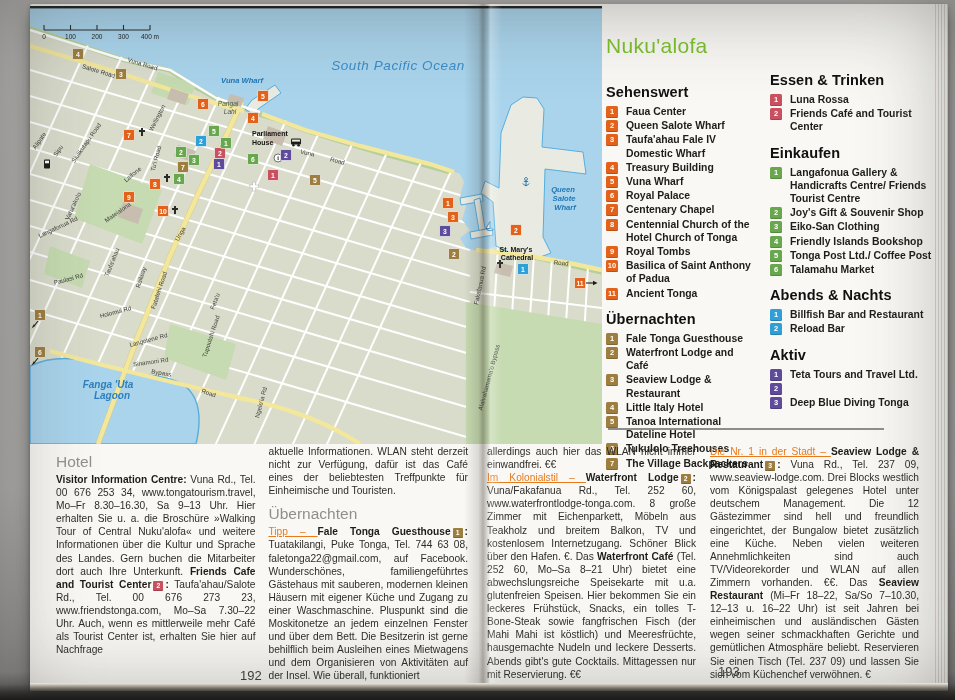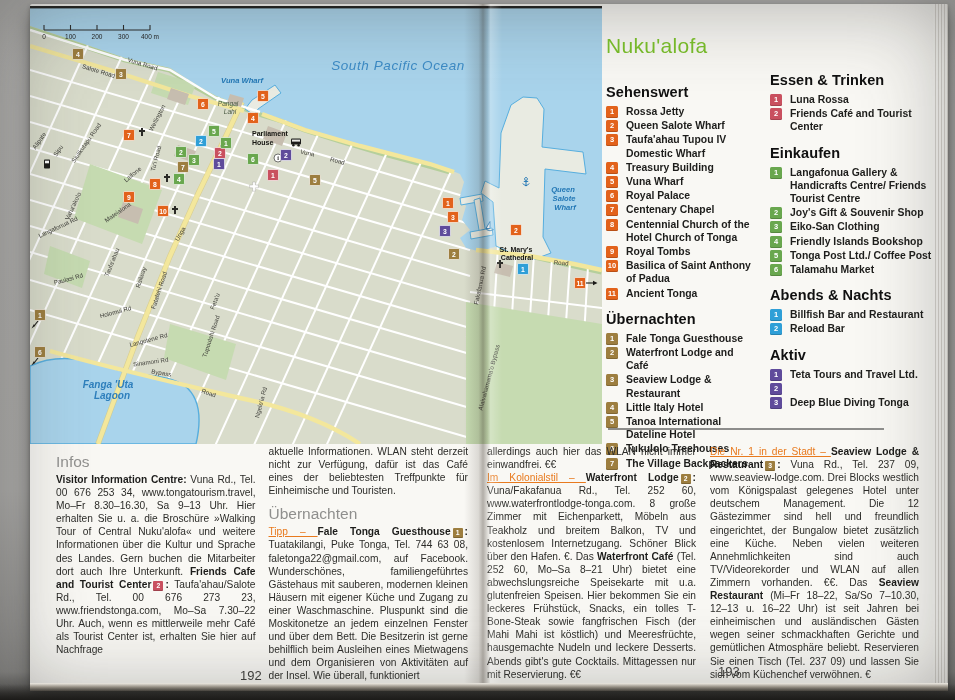--- a/index.html
+++ b/index.html
@@ -387,29 +387,29 @@
     </div>
 
     <div class="legend-panel">
       <h1 class="legend-title">Nuku'alofa</h1>
       <div class="legend-cols">
         <div class="lcol lcol-a">
             <div class="legend-section">
               <div class="legend-heading">Sehenswert</div>
               <div class="legend-item">
                 <span class="chip" style="background: rgb(226, 98, 27);">1</span>
-                <span class="lab">Rossa Jetty</span>
+                <span class="lab">Faua Center</span>
               </div>
               <div class="legend-item">
                 <span class="chip" style="background: rgb(226, 98, 27);">2</span>
                 <span class="lab">Queen Salote Wharf</span>
               </div>
               <div class="legend-item">
                 <span class="chip" style="background: rgb(226, 98, 27);">3</span>
-                <span class="lab">Taufa'ahau Tupou IV Domestic Wharf</span>
+                <span class="lab">Taufa'ahau Fale IV Domestic Wharf</span>
               </div>
               <div class="legend-item">
                 <span class="chip" style="background: rgb(226, 98, 27);">4</span>
                 <span class="lab">Treasury Building</span>
               </div>
               <div class="legend-item">
                 <span class="chip" style="background: rgb(226, 98, 27);">5</span>
                 <span class="lab">Vuna Wharf</span>
               </div>
               <div class="legend-item">
@@ -534,21 +534,21 @@
               </div>
             </div>
           </div>
       </div>
     </div>
     <div class="legend-rule"></div>
 
     <div class="text-row">
       <div class="tblock tblock-left">
         <div class="tcol">
-            <div class="col-heading">Infos</div>
+            <div class="col-heading">Hotel</div>
             <p><span class="b">Visitor Information Centre:</span><span> Vuna Rd., Tel. 00 676 253 34, www.tongatourism.travel, Mo–Fr 8.30–16.30, Sa 9–13 Uhr. Hier erhalten Sie u. a. die Broschüre »Walking Tour of Central Nuku'alofa« und weitere Informationen über die Kultur und Sprache des Landes. Gern buchen die Mitarbeiter dort auch Ihre Unterkunft. </span><span class="b">Friends Cafe and Tourist Center</span><span class="ichip" style="background: rgb(201, 80, 95);">2</span><span class="b">:</span><span> Taufa'ahau/Salote Rd., Tel. 00 676 273 23, www.friendstonga.com, Mo–Sa 7.30–22 Uhr. Auch, wenn es mittlerweile mehr Café als Tourist Center ist, erhalten Sie hier auf Nachfrage</span></p>
           </div>
         <div class="tcol">
             <p><span>aktuelle Informationen. WLAN steht derzeit nicht zur Verfügung, dafür ist das Café eines der beliebtesten Treffpunkte für Einheimische und Touristen.</span></p>
             <div class="col-heading">Übernachten</div>
             <p><span class="o">Tipp – </span><span class="b">Fale Tonga Guesthouse</span><span class="ichip" style="background: rgb(157, 126, 63);">1</span><span class="b">:</span><span> Tuatakilangi, Puke Tonga, Tel. 744 63 08, faletonga22@gmail.com, auf Facebook. Wunderschönes, familiengeführtes Gästehaus mit sauberen, modernen kleinen Häusern mit eigener Küche und Zugang zu einer Waschmaschine. Pluspunkt sind die Moskitonetze an jedem einzelnen Fenster und über dem Bett. Die Besitzerin ist gerne behilflich beim Ausleihen eines Mietwagens und dem Organisieren von Aktivitäten auf der Insel. Wie überall, funktioniert</span></p>
           </div>
       </div>
       <div class="tblock tblock-right">
         <div class="tcol">

